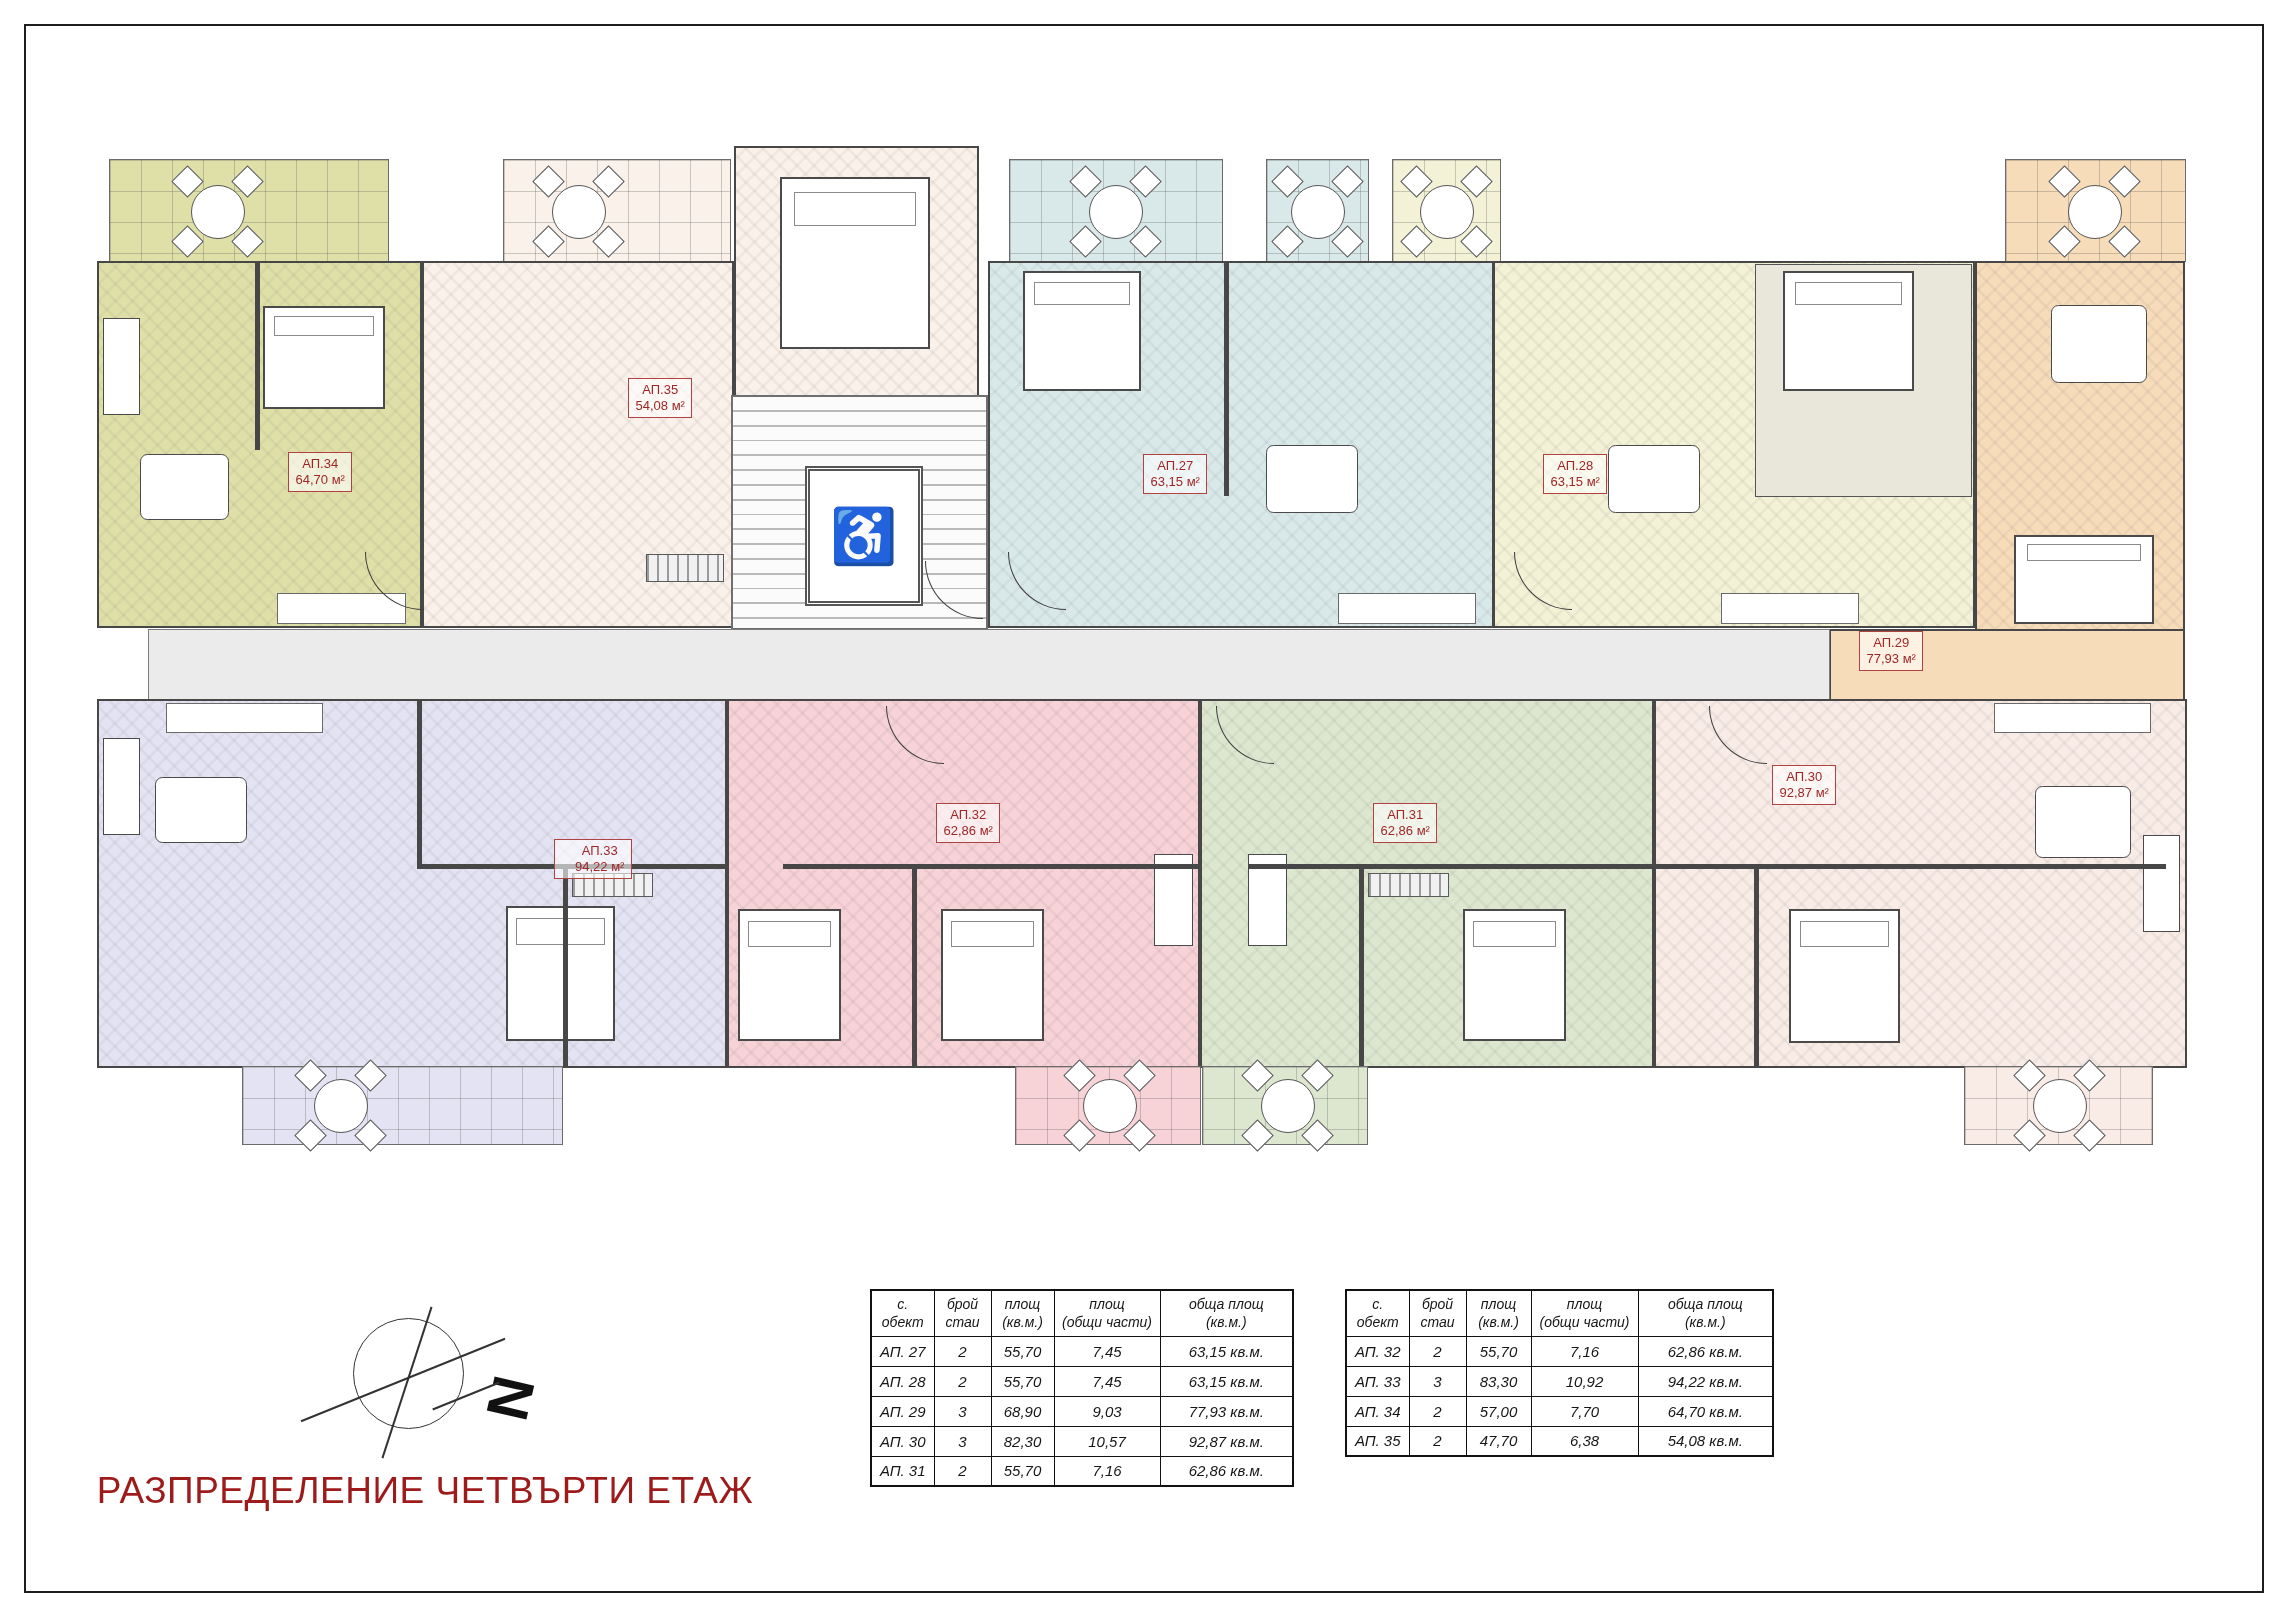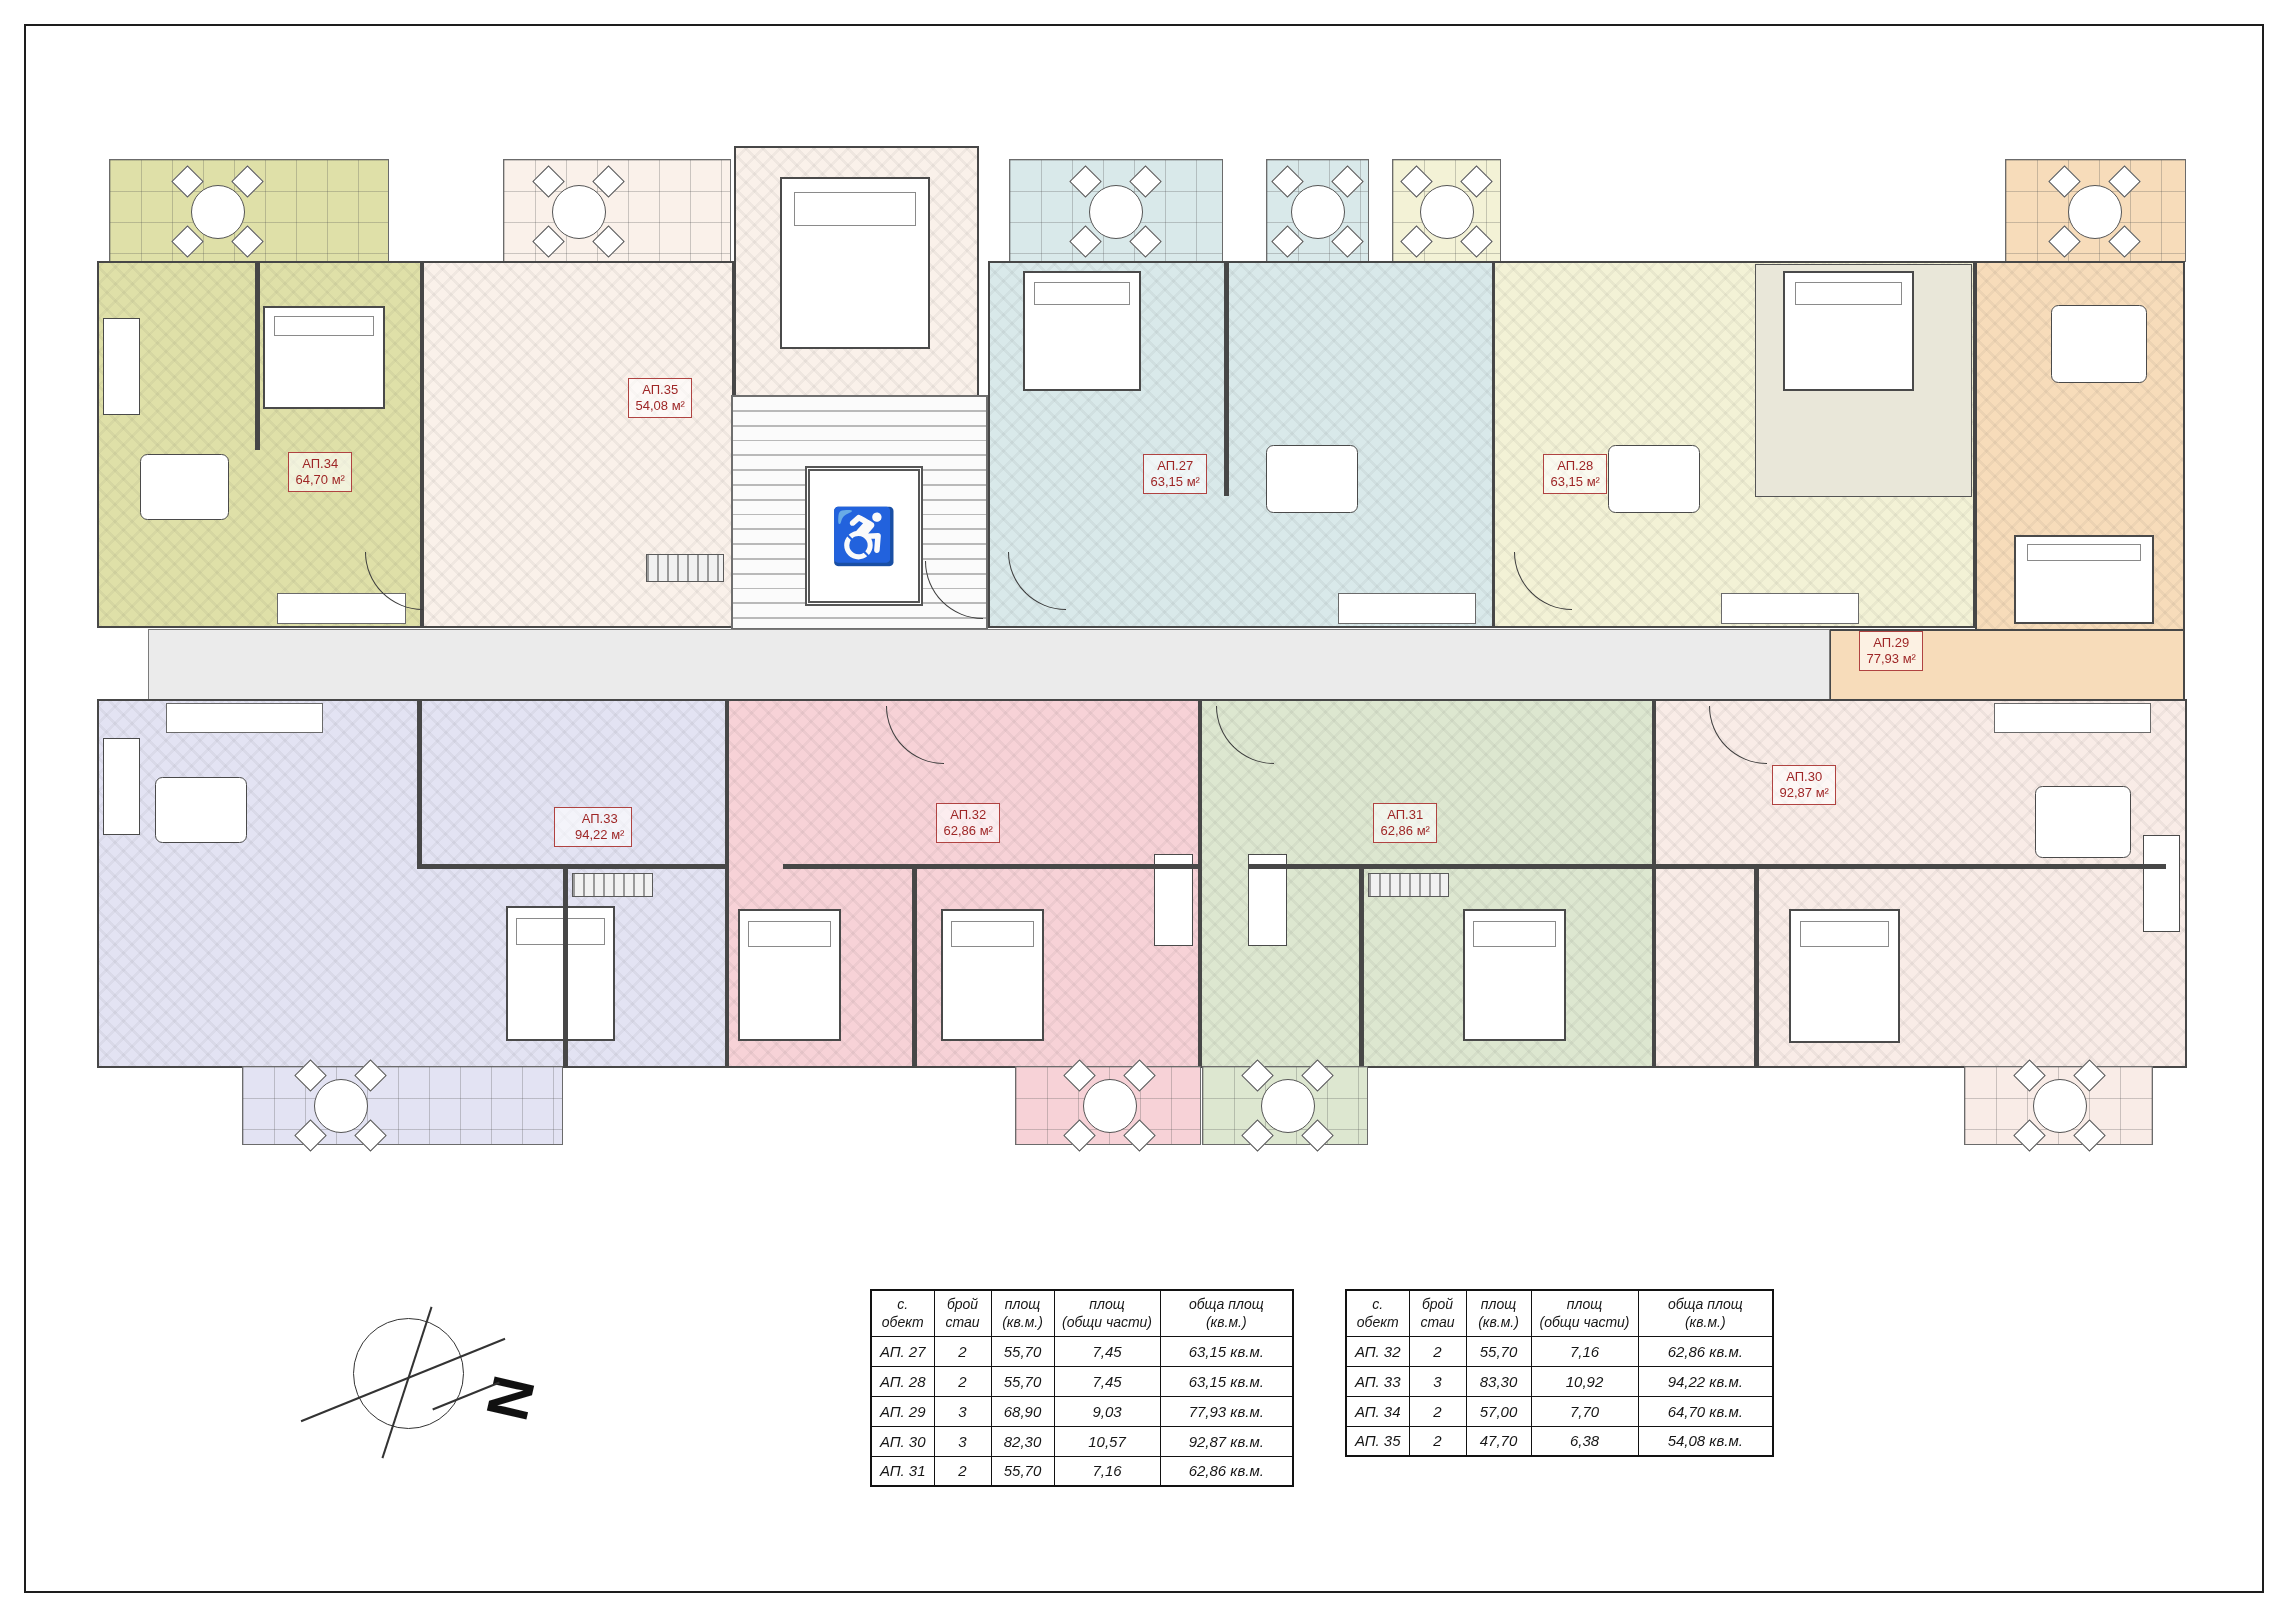--- a/index.html
+++ b/index.html
@@ -248,21 +248,21 @@
     <div>63,15 м²</div>
   </div>
   <div class="ap-label" style="left:1543px;top:454px;">
     <div>АП.28</div>
     <div>63,15 м²</div>
   </div>
   <div class="ap-label" style="left:1859px;top:631px;">
     <div>АП.29</div>
     <div>77,93 м²</div>
   </div>
-  <div class="ap-label" style="left:554px;top:807px;padding-left:20px;">
+  <div class="ap-label" style="left:554px;top:839px;padding-left:20px;">
     <div>АП.33</div>
     <div>94,22 м²</div>
   </div>
   <div class="ap-label" style="left:936px;top:803px;">
     <div>АП.32</div>
     <div>62,86 м²</div>
   </div>
   <div class="ap-label" style="left:1373px;top:803px;">
     <div>АП.31</div>
     <div>62,86 м²</div>
@@ -272,20 +272,21 @@
     <div>92,87 м²</div>
   </div>
 
   <div class="compass-circle"></div>
   <div class="cline" style="left:293px;top:1379px;width:220px;height:1.8px;transform:rotate(-22deg);"></div>
   <div class="cline" style="left:406px;top:1303px;width:1.8px;height:159px;transform:rotate(18deg);"></div>
   <div class="cline" style="left:430px;top:1395px;width:72px;height:1.8px;transform:rotate(-22deg);"></div>
   <div class="north">N</div>
 
   <div class="title">
+    <div>РАЗПРЕДЕЛЕНИЕ ЧЕТВЪРТИ ЕТАЖ</div>
   </div>
 
   <table class="spec" style="left:870px;top:1289px;width:422px;">
     <colgroup>
         <col style="width:63px">
         <col style="width:57px">
         <col style="width:63px">
         <col style="width:106px">
         <col style="width:133px">
       </colgroup>

